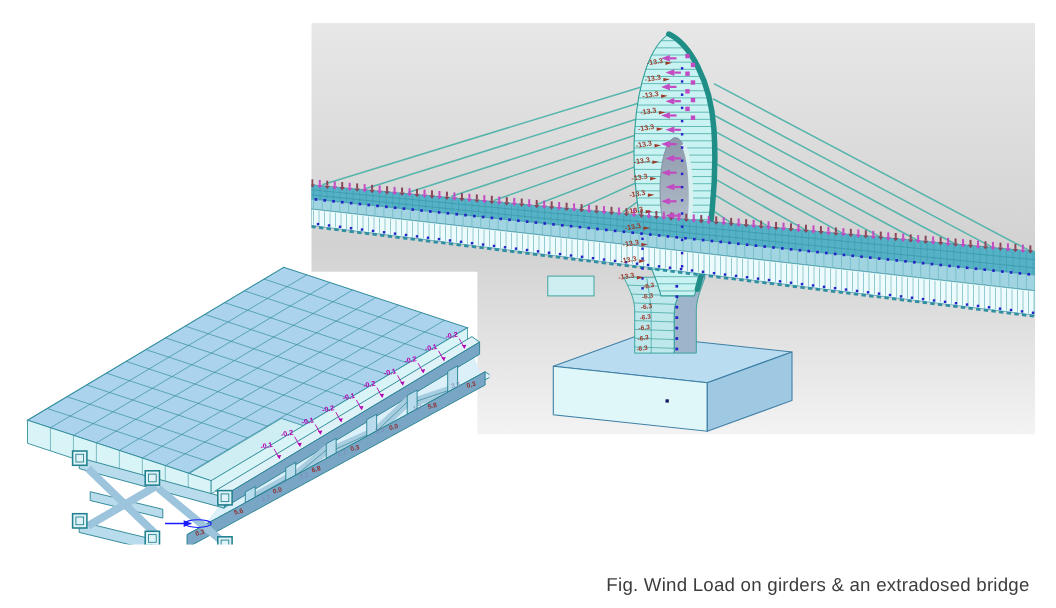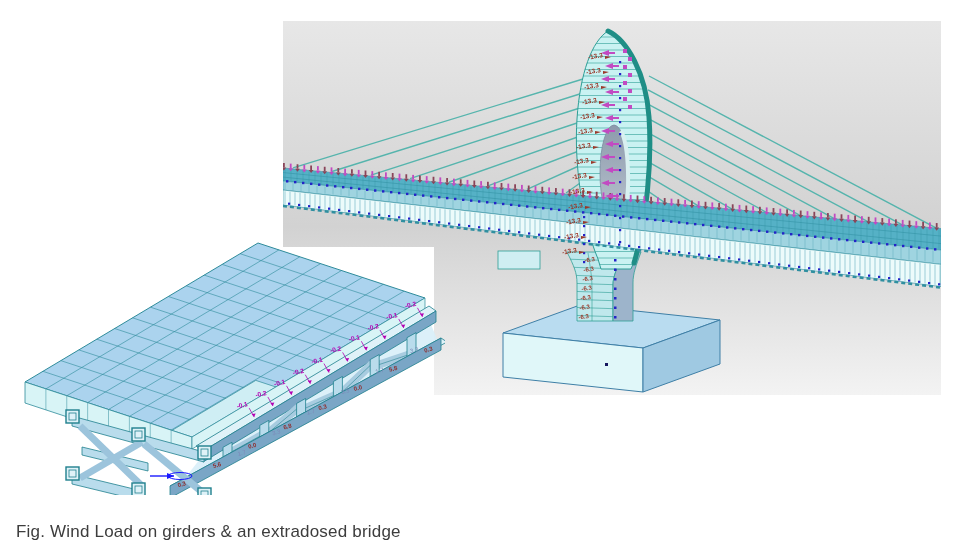--- a/index.html
+++ b/index.html
@@ -1,20 +1,20 @@
 <!DOCTYPE html>
 <html><head>
 <meta charset="utf-8">
 <style>
   html,body{margin:0;padding:0;background:#ffffff;}
   .page{position:relative;width:960px;height:553px;background:#ffffff;overflow:hidden;
         font-family:"Liberation Sans",sans-serif;}
   .bridge-viewport{position:absolute;left:283px;top:21px;width:658px;height:374px;z-index:1;}
   .girder-viewport{position:absolute;left:20px;top:240px;width:425px;height:255px;z-index:2;}
-  .caption{position:absolute;left:16px;top:522px;width:930px;text-align:left;z-index:3;
+  .caption{position:absolute;left:6px;top:522px;width:930px;text-align:right;z-index:3;
            font-size:17px;color:#3d3d3d;letter-spacing:.2px;}
   svg{display:block;}
   text{font-family:"Liberation Sans",sans-serif;}
 </style>
 </head>
 <body>
 
 <div class="page">
   <div class="bridge-viewport">
     <svg id="bridge-svg" width="658" height="374" viewBox="0 0 658 374">

